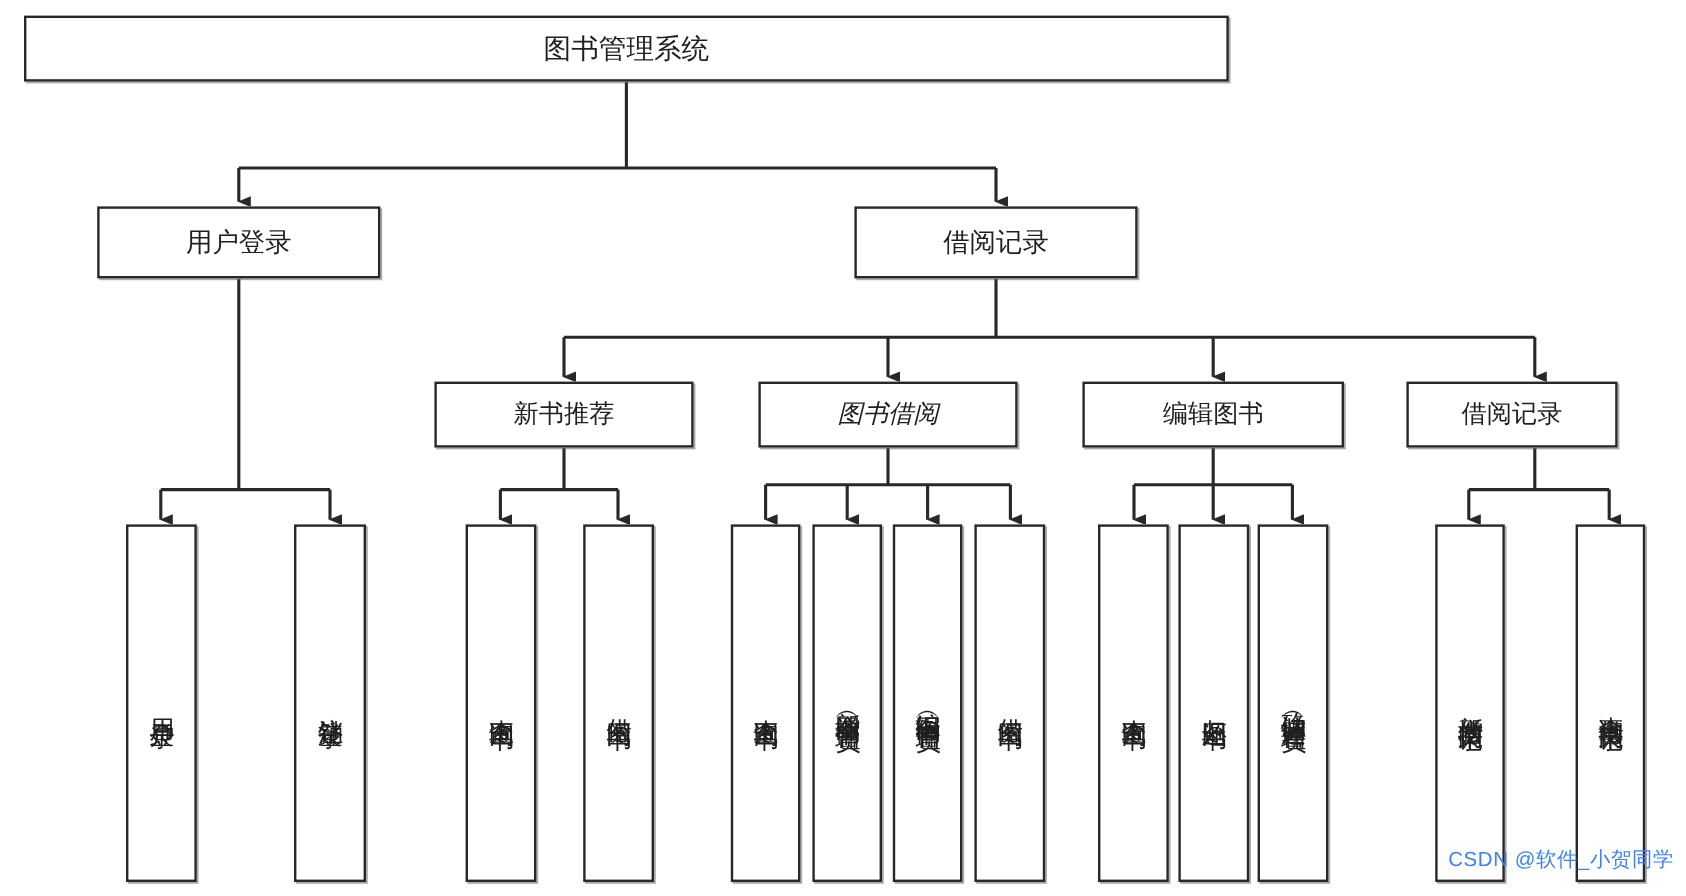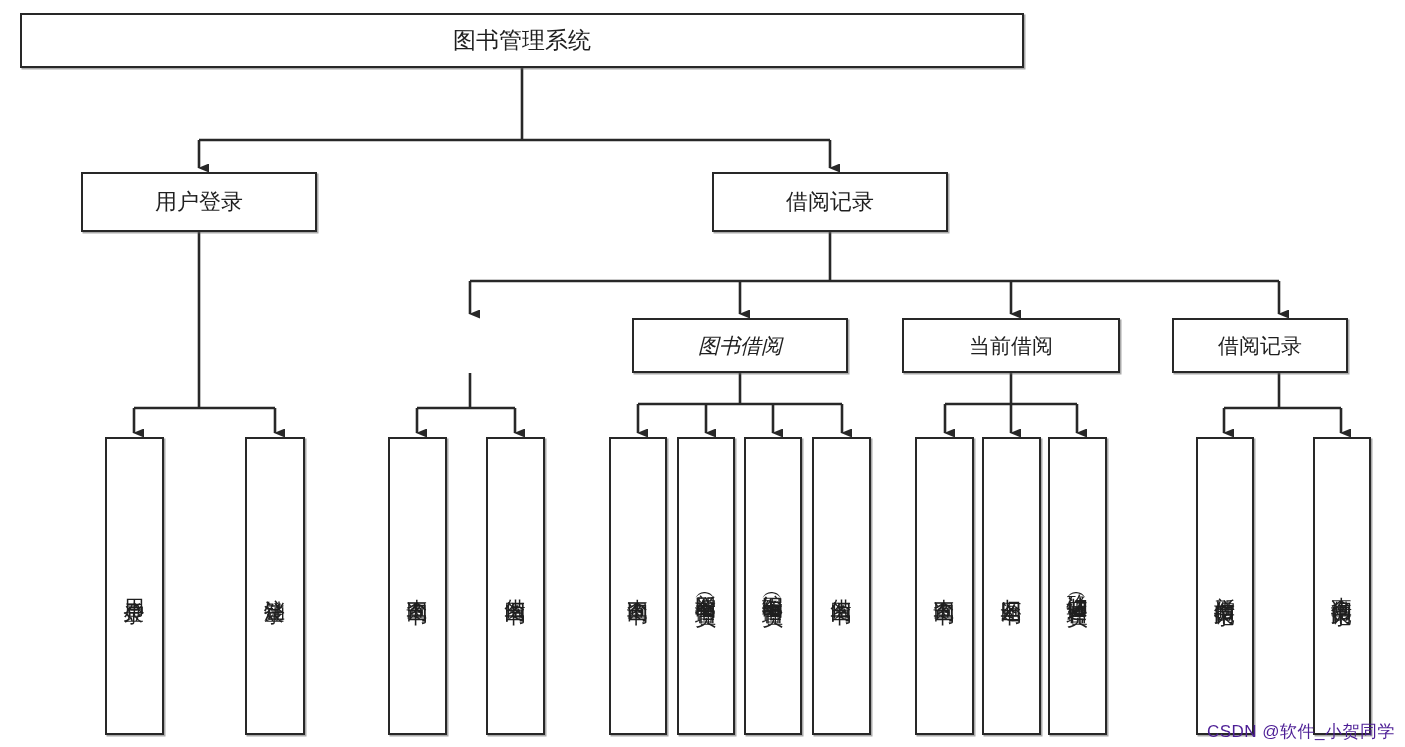--- a/index.html
+++ b/index.html
@@ -52,23 +52,23 @@
     writing-mode: vertical-rl;
     text-orientation: upright;
     font-size: 21px;
     letter-spacing: 2px;
     line-height: 1.0;
     white-space: nowrap;
   }
   #watermark {
     position: absolute;
     right: 10px;
-    bottom: 4px;
+    bottom: 19px;
     font-size: 17px;
-    color: #4c1d95;
+    color: #3b82f6;
     letter-spacing: 0.5px;
     white-space: nowrap;
     pointer-events: none;
   }
 </style>
 </head>
 <body>
 
 <div id="diagram-root">
 
@@ -126,25 +126,28 @@
     <span class="label">图书管理系统</span>
   </div>
 
   <div class="node node-l1" style="left:81px; top:172px; width:236px; height:60px;">
     <span class="label">用户登录</span>
   </div>
   <div class="node node-l1" style="left:712px; top:172px; width:236px; height:60px;">
     <span class="label">借阅记录</span>
   </div>
 
+  <div class="node node-l2" style="left:362px; top:318px; width:216px; height:55px;">
+    <span class="label">新书推荐</span>
+  </div>
   <div class="node node-l2" style="left:632px; top:318px; width:216px; height:55px;font-style:italic;">
     <span class="label">图书借阅</span>
   </div>
   <div class="node node-l2" style="left:902px; top:318px; width:218px; height:55px;">
-    <span class="label">当前借阅</span>
+    <span class="label">编辑图书</span>
   </div>
   <div class="node node-l2" style="left:1172px; top:318px; width:176px; height:55px;">
     <span class="label">借阅记录</span>
   </div>
 
   <div class="node node-leaf" style="left:105px; top:437px; width:59px; height:298px;">
     <span class="label">用户登录</span>
   </div>
   <div class="node node-leaf" style="left:245px; top:437px; width:60px; height:298px;">
     <span class="label">注销登录</span>

